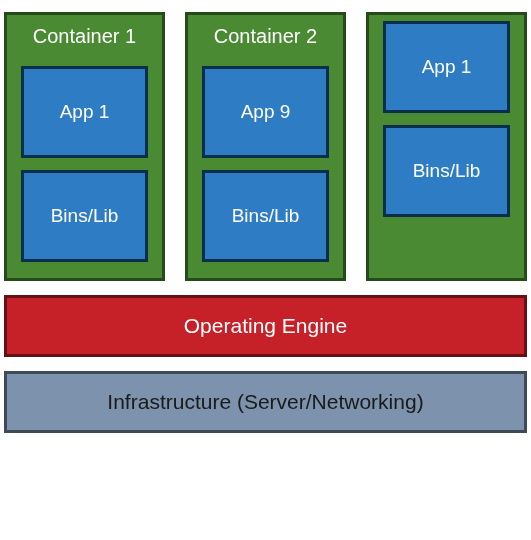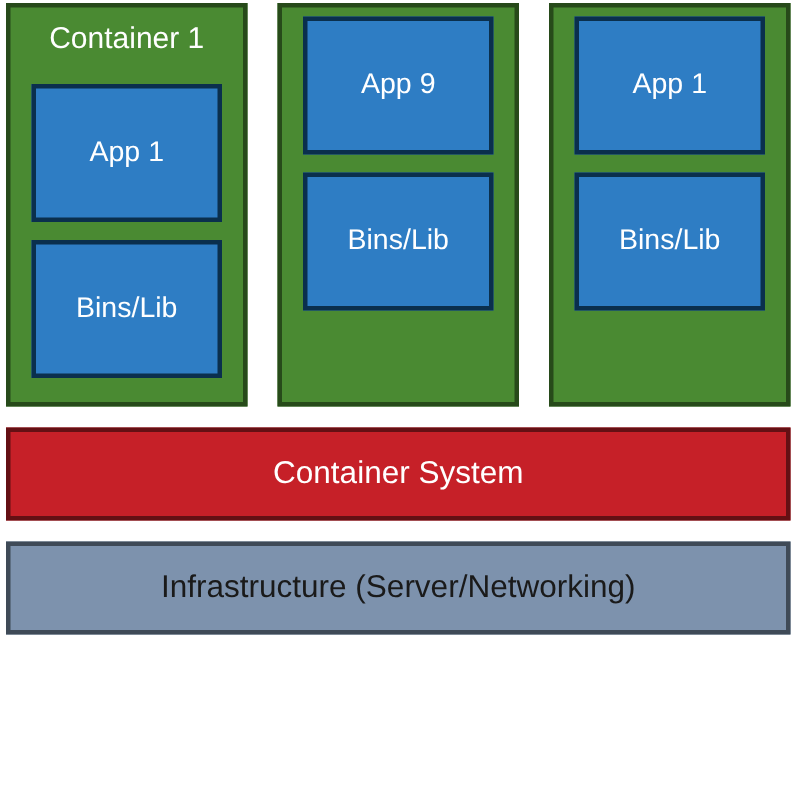--- a/index.html
+++ b/index.html
@@ -7,21 +7,21 @@
       width: 531px;
       height: 540px;
       font-family: Arial, sans-serif;
       background: #fff;
       padding: 0;
     }
     .stack {
       display: flex;
       flex-direction: column;
       gap: 14px;
-      padding: 2px 4px;
+      padding: 12px 4px;
     }
     .containers-row {
       display: flex;
       gap: 20px;
       justify-content: space-between;
     }
     .container-box {
       flex: 1;
       background: #4a8a32;
       border: 3px solid #274a1a;
@@ -75,25 +75,26 @@
 
 <div class="stack">
 
   <div class="containers-row">
     <div class="container-box">
       <div class="container-title">Container 1</div>
       <div class="inner-box">App 1</div>
       <div class="inner-box">Bins/Lib</div>
     </div>
     <div class="container-box">
+      <div class="container-title">Container 2</div>
       <div class="inner-box">App 9</div>
       <div class="inner-box">Bins/Lib</div>
     </div>
     <div class="container-box">
       <div class="inner-box">App 1</div>
       <div class="inner-box">Bins/Lib</div>
     </div>
   </div>
 
-  <div class="layer layer-engine">Container System</div>
+  <div class="layer layer-engine">Operating Engine</div>
   <div class="layer layer-infra">Infrastructure (Server/Networking)</div>
 
 </div>
 
 </body></html>

